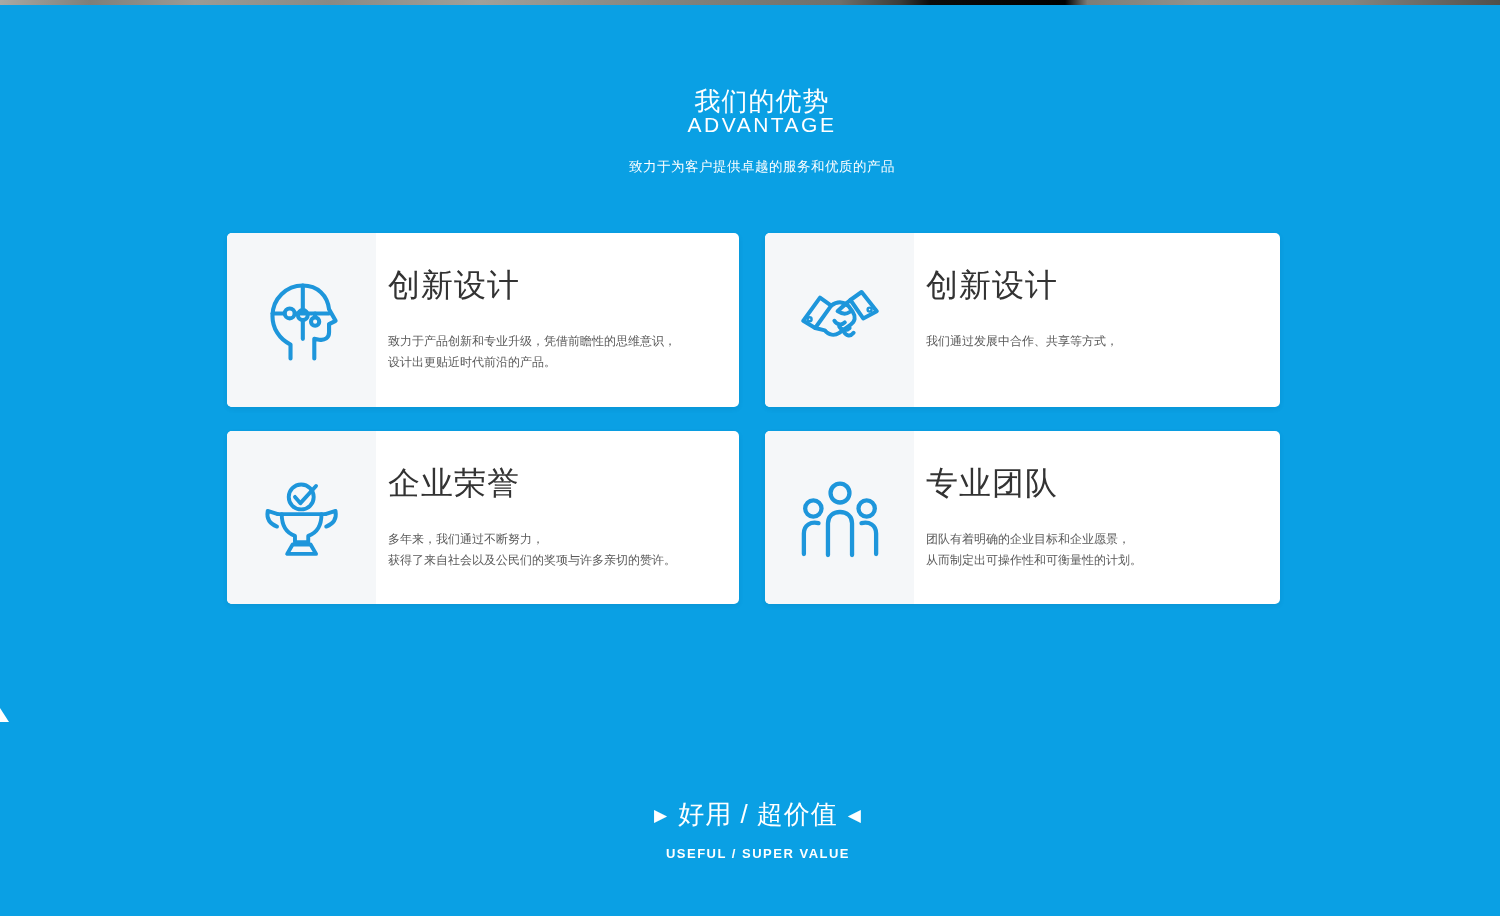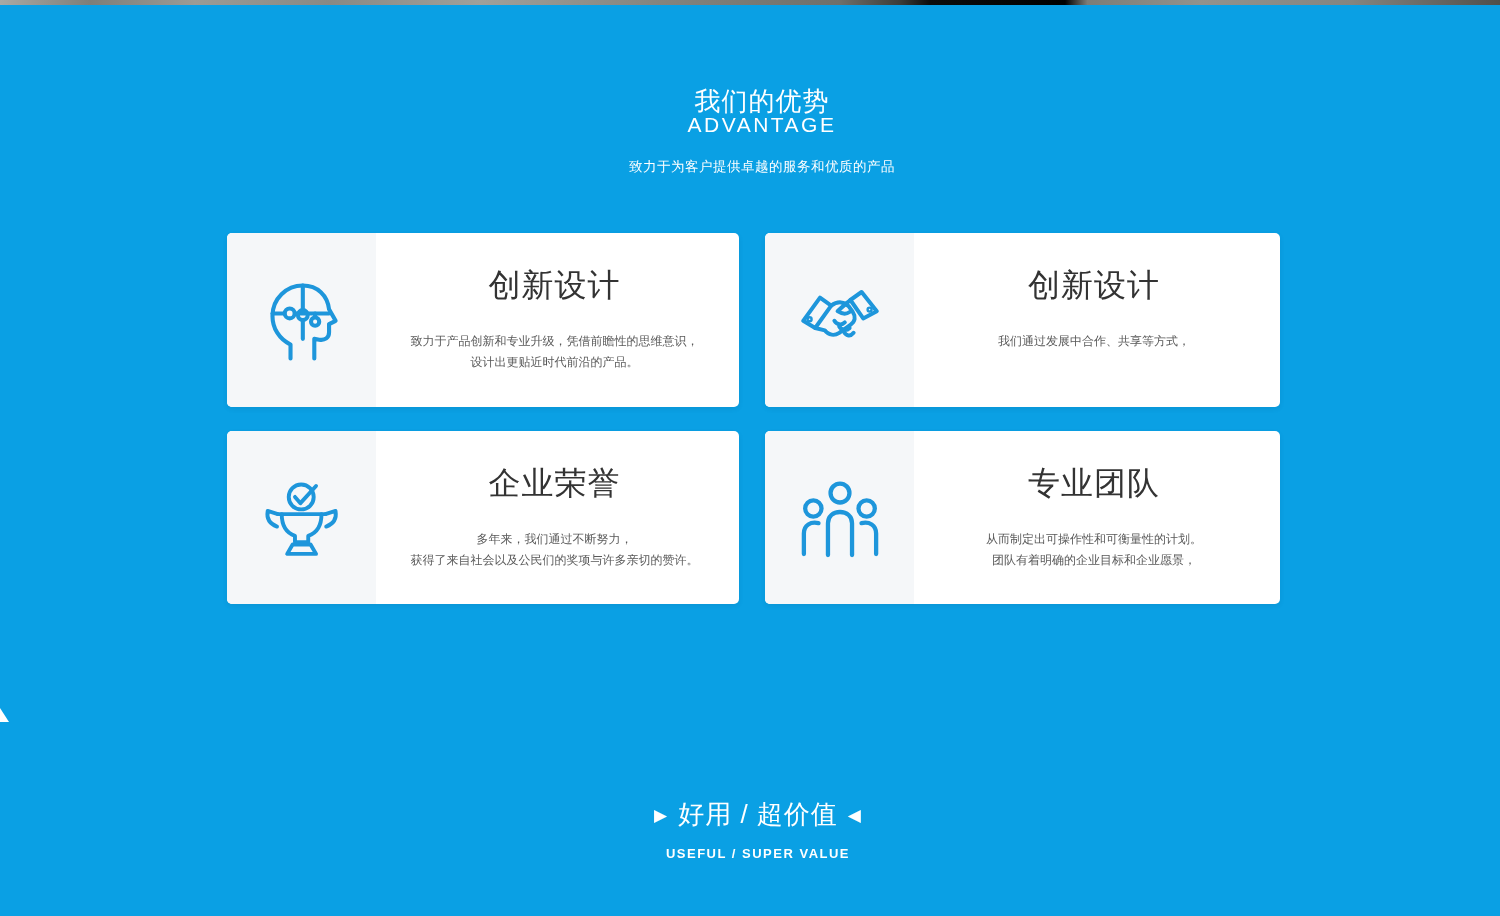--- a/index.html
+++ b/index.html
@@ -20,21 +20,21 @@
 
   
   .header{position:absolute;left:12px;top:5px;width:100%;text-align:center;color:var(--white);}
   .header .title{padding-top:81px;font-size:26px;font-weight:400;line-height:30px;letter-spacing:1px;}
   .header .subtitle{font-size:21px;line-height:18px;letter-spacing:2.5px;}
   .header .tagline{margin-top:24px;font-size:13.5px;line-height:18px;letter-spacing:.5px;}
 
   
   .cards{position:absolute;left:227px;top:233px;width:1080px;
     display:grid;grid-template-columns:512px 515px;grid-template-rows:174px 173px;
-    column-gap:26px;row-gap:24px;text-align:center;}
+    column-gap:26px;row-gap:24px;}
   .card{background:var(--card-bg);border-radius:5px;display:flex;overflow:hidden;
     box-shadow:0 2px 5px rgba(0,60,100,.10);}
   .icon-panel{width:149px;flex:0 0 149px;background:var(--panel-bg);
     display:flex;align-items:center;justify-content:center;}
   .icon-panel svg{display:block;}
   .card-body{flex:1;padding:32px 18px 0 12px;}
   .card-title{font-size:32px;letter-spacing:1px;line-height:40px;color:var(--title-color);font-weight:400;}
   .card-desc{margin-top:26px;font-size:12px;line-height:21px;color:var(--desc-color);}
 
   
@@ -137,22 +137,22 @@
           <path class="st" d="M36,93 L36,56 C36,48 42,43 50,43 C58,43 64,48 64,56 L64,93"></path>
           <circle class="st" cx="19" cy="39" r="9.5"></circle>
           <path class="st" d="M8,92 L8,68 C8,58 16,54 25,56"></path>
           <circle class="st" cx="81" cy="39" r="9.5"></circle>
           <path class="st" d="M92,92 L92,68 C92,58 84,54 75,56"></path>
         </svg>
       </div>
       <div class="card-body">
         <div class="card-title">专业团队</div>
         <div class="card-desc">
+          <div>团队有着明确的企业目标和企业愿景，</div>
           <div>从而制定出可操作性和可衡量性的计划。</div>
-          <div>团队有着明确的企业目标和企业愿景，</div>
         </div>
       </div>
     </div>
 
   </div>
 
   <div class="footer">
     <div class="footer-title">
       <span class="arrow">▶</span><span>好用 / 超价值</span><span class="arrow">◀</span>
     </div>

